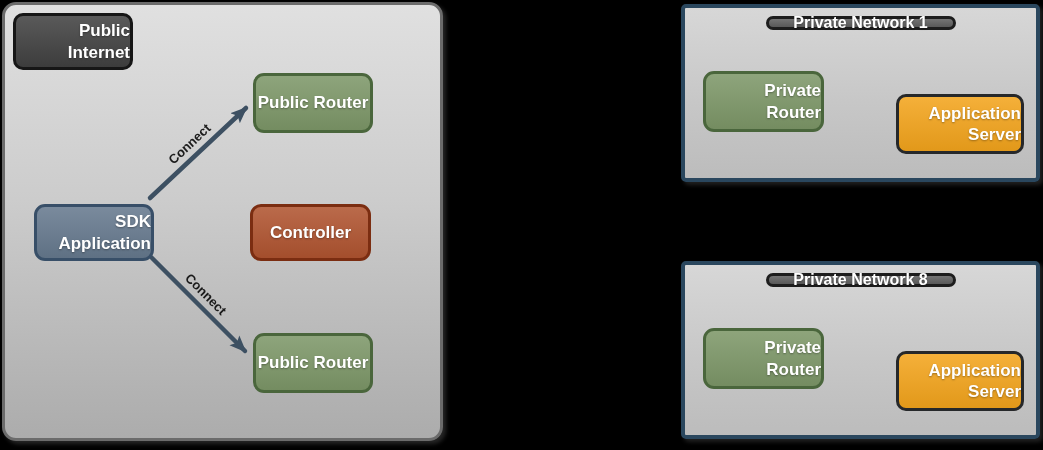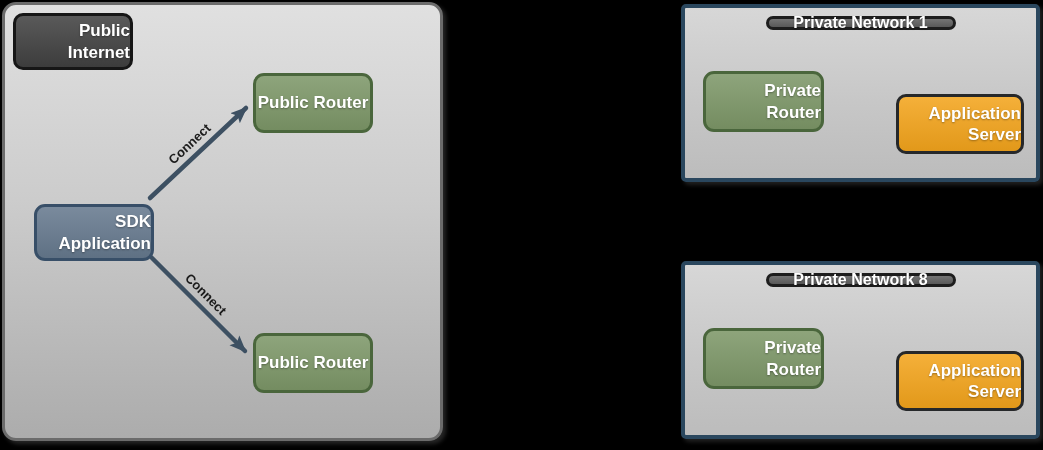--- a/index.html
+++ b/index.html
@@ -91,20 +91,21 @@
       <text class="arrow-label" transform="translate(193,148) rotate(-43)" x="0" y="-8" text-anchor="middle">Connect</text>
       <text class="arrow-label" transform="translate(192,298) rotate(45)" x="0" y="-8" text-anchor="middle">Connect</text>
     </svg>
 
     <div class="node badge-dark n-internet-badge">Public Internet</div>
 
     <div class="node fill-green n-public-router-top">Public Router</div>
 
     <div class="node fill-slate n-sdk-application">SDK Application</div>
 
+    <div class="node fill-rust n-controller">Controller</div>
 
     <div class="node fill-green n-public-router-bot">Public Router</div>
   </section>
 
   <section class="panel panel-private pn-1">
     <div class="node badge-gray n-pn-badge">Private Network 1</div>
     <div class="node fill-green n-private-router">Private Router</div>
     <div class="node fill-orange n-app-server">Application Server</div>
   </section>
 

